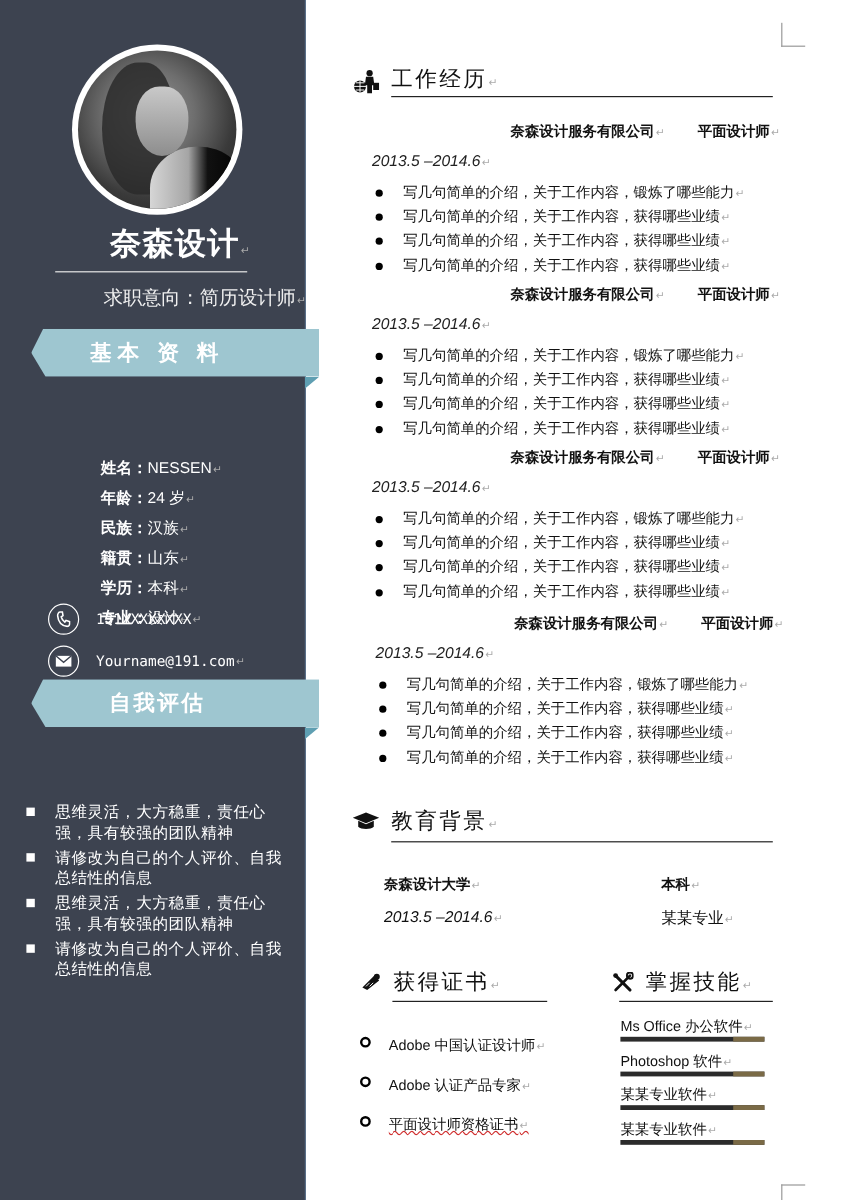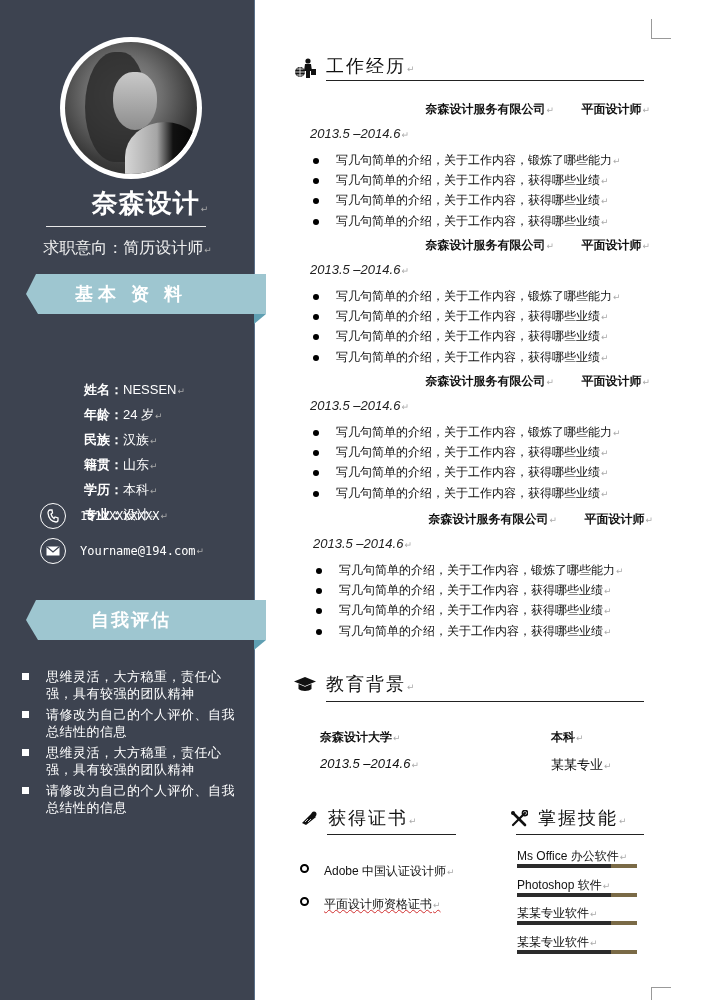--- a/index.html
+++ b/index.html
@@ -17,21 +17,21 @@
   .avatar-inner .face { position: absolute; left: 48px; top: 30px; width: 44px; height: 58px; border-radius: 45% 45% 50% 50%;
                         background: linear-gradient(180deg, #c9c9c9, #8d8d8d); }
   .avatar-inner .hair { position: absolute; left: 20px; top: 10px; width: 60px; height: 110px; border-radius: 50% 40% 30% 50%;
                         background: #2a2a2a; opacity: .85; }
   .avatar-inner .shoulder { position: absolute; left: 60px; top: 80px; width: 80px; height: 70px; border-radius: 50% 50% 0 0;
                             background: linear-gradient(90deg, #d6d6d6 0%, #a5a5a5 40%, #111 60%, #000 100%); }
 
   .name { position: absolute; left: 0; width: 301px; top: 186px; text-align: center; color: #fff;
           font-size: 26px; font-weight: bold; letter-spacing: 1px; }
   .name-rule { position: absolute; left: 46px; top: 226px; width: 160px; height: 1px; background: #e8e8e8; }
-  .objective { position: absolute; left: 0; width: 255px; top: 238px; text-align: center; color: #f0f0f0; font-size: 16px; }
+  .objective { position: absolute; left: 0; width: 255px; top: 238px; text-align: right; color: #f0f0f0; font-size: 16px; }
 
   .ribbon { position: absolute; left: 26px; width: 240px; height: 40px; }
   .ribbon-body { position: absolute; left: 0; top: 0; width: 240px; height: 40px; background: #9ec6d0;
                  clip-path: polygon(12px 0, 100% 0, 100% 100%, 12px 100%, 0 50%, 10px 0); }
   .ribbon-fold { position: absolute; left: 228px; top: 40px; width: 12px; height: 10px; background: #5f9fb2;
                  clip-path: polygon(0 0, 100% 0, 0 100%); }
   .ribbon-label { position: absolute; left: 0; width: 210px; top: 8px; text-align: center; color: #fff;
                   font-size: 18px; font-weight: bold; letter-spacing: 5px; }
 
   .info-list { position: absolute; left: 84px; top: 334px; color: #fff; font-size: 13px; line-height: 24px; margin-top: 44px; }
@@ -123,25 +123,25 @@
   <span class="txt">131XXXXXXXX</span>
     <span class="ret">↵</span>
 </div>
 <div class="contact" style="top:538px;">
   <span class="circle">
     <svg width="14" height="10" viewBox="0 0 14 10">
         <rect x="0.5" y="0.5" width="13" height="9" fill="#fff"></rect>
         <path d="M0.5 0.5 L7 6 L13.5 0.5" fill="none" stroke="#3d4350" stroke-width="1.2"></path>
       </svg>
   </span>
-  <span class="txt">Yourname@194.com</span>
+  <span class="txt">Yourname@191.com</span>
     <span class="ret">↵</span>
 </div>
 
-<div class="ribbon" style="top:600px;">
+<div class="ribbon" style="top:566px;">
   <div class="ribbon-body"></div>
   <div class="ribbon-fold"></div>
   <div class="ribbon-label" style="letter-spacing:2px;">自我评估</div>
 </div>
 
 <ul class="eval-list">
   <li>思维灵活，大方稳重，责任心强，具有较强的团队精神</li>
   <li>请修改为自己的个人评价、自我总结性的信息</li>
   <li>思维灵活，大方稳重，责任心强，具有较强的团队精神</li>
   <li>请修改为自己的个人评价、自我总结性的信息</li>
@@ -244,20 +244,21 @@
       <circle cx="14" cy="4" r="2.5" fill="#111"></circle>
       <path d="M5 12 L8 9 M8 12 L11 9" stroke="#fff" stroke-width="0.8"></path>
     </svg>
   </span>
   <span class="sec-title"><span>获得证书</span><span class="ret">↵</span></span>
 </div>
 <div class="sec-rule" style="left:327px; top:834px; width:129px;"></div>
 
 <ul class="cert-list">
   <li><span>Adobe 中国认证设计师</span><span class="ret">↵</span></li>
+  <li><span>Adobe 认证产品专家</span><span class="ret">↵</span></li>
   <li class="wavy"><span>平面设计师资格证书</span><span class="ret">↵</span></li>
 </ul>
 
 <div class="sec-head" style="left:510px; top:806px;">
   <span class="sec-icon" style="width:18px;">
     <svg width="18" height="18" viewBox="0 0 18 18">
       <path d="M3 3 L15 15" stroke="#111" stroke-width="2.6" stroke-linecap="round"></path>
       <path d="M15 3 L3 15" stroke="#111" stroke-width="2.2" stroke-linecap="round"></path>
       <circle cx="15" cy="3" r="2.6" fill="none" stroke="#111" stroke-width="1.6"></circle>
       <circle cx="3" cy="3" r="2" fill="#111"></circle>

